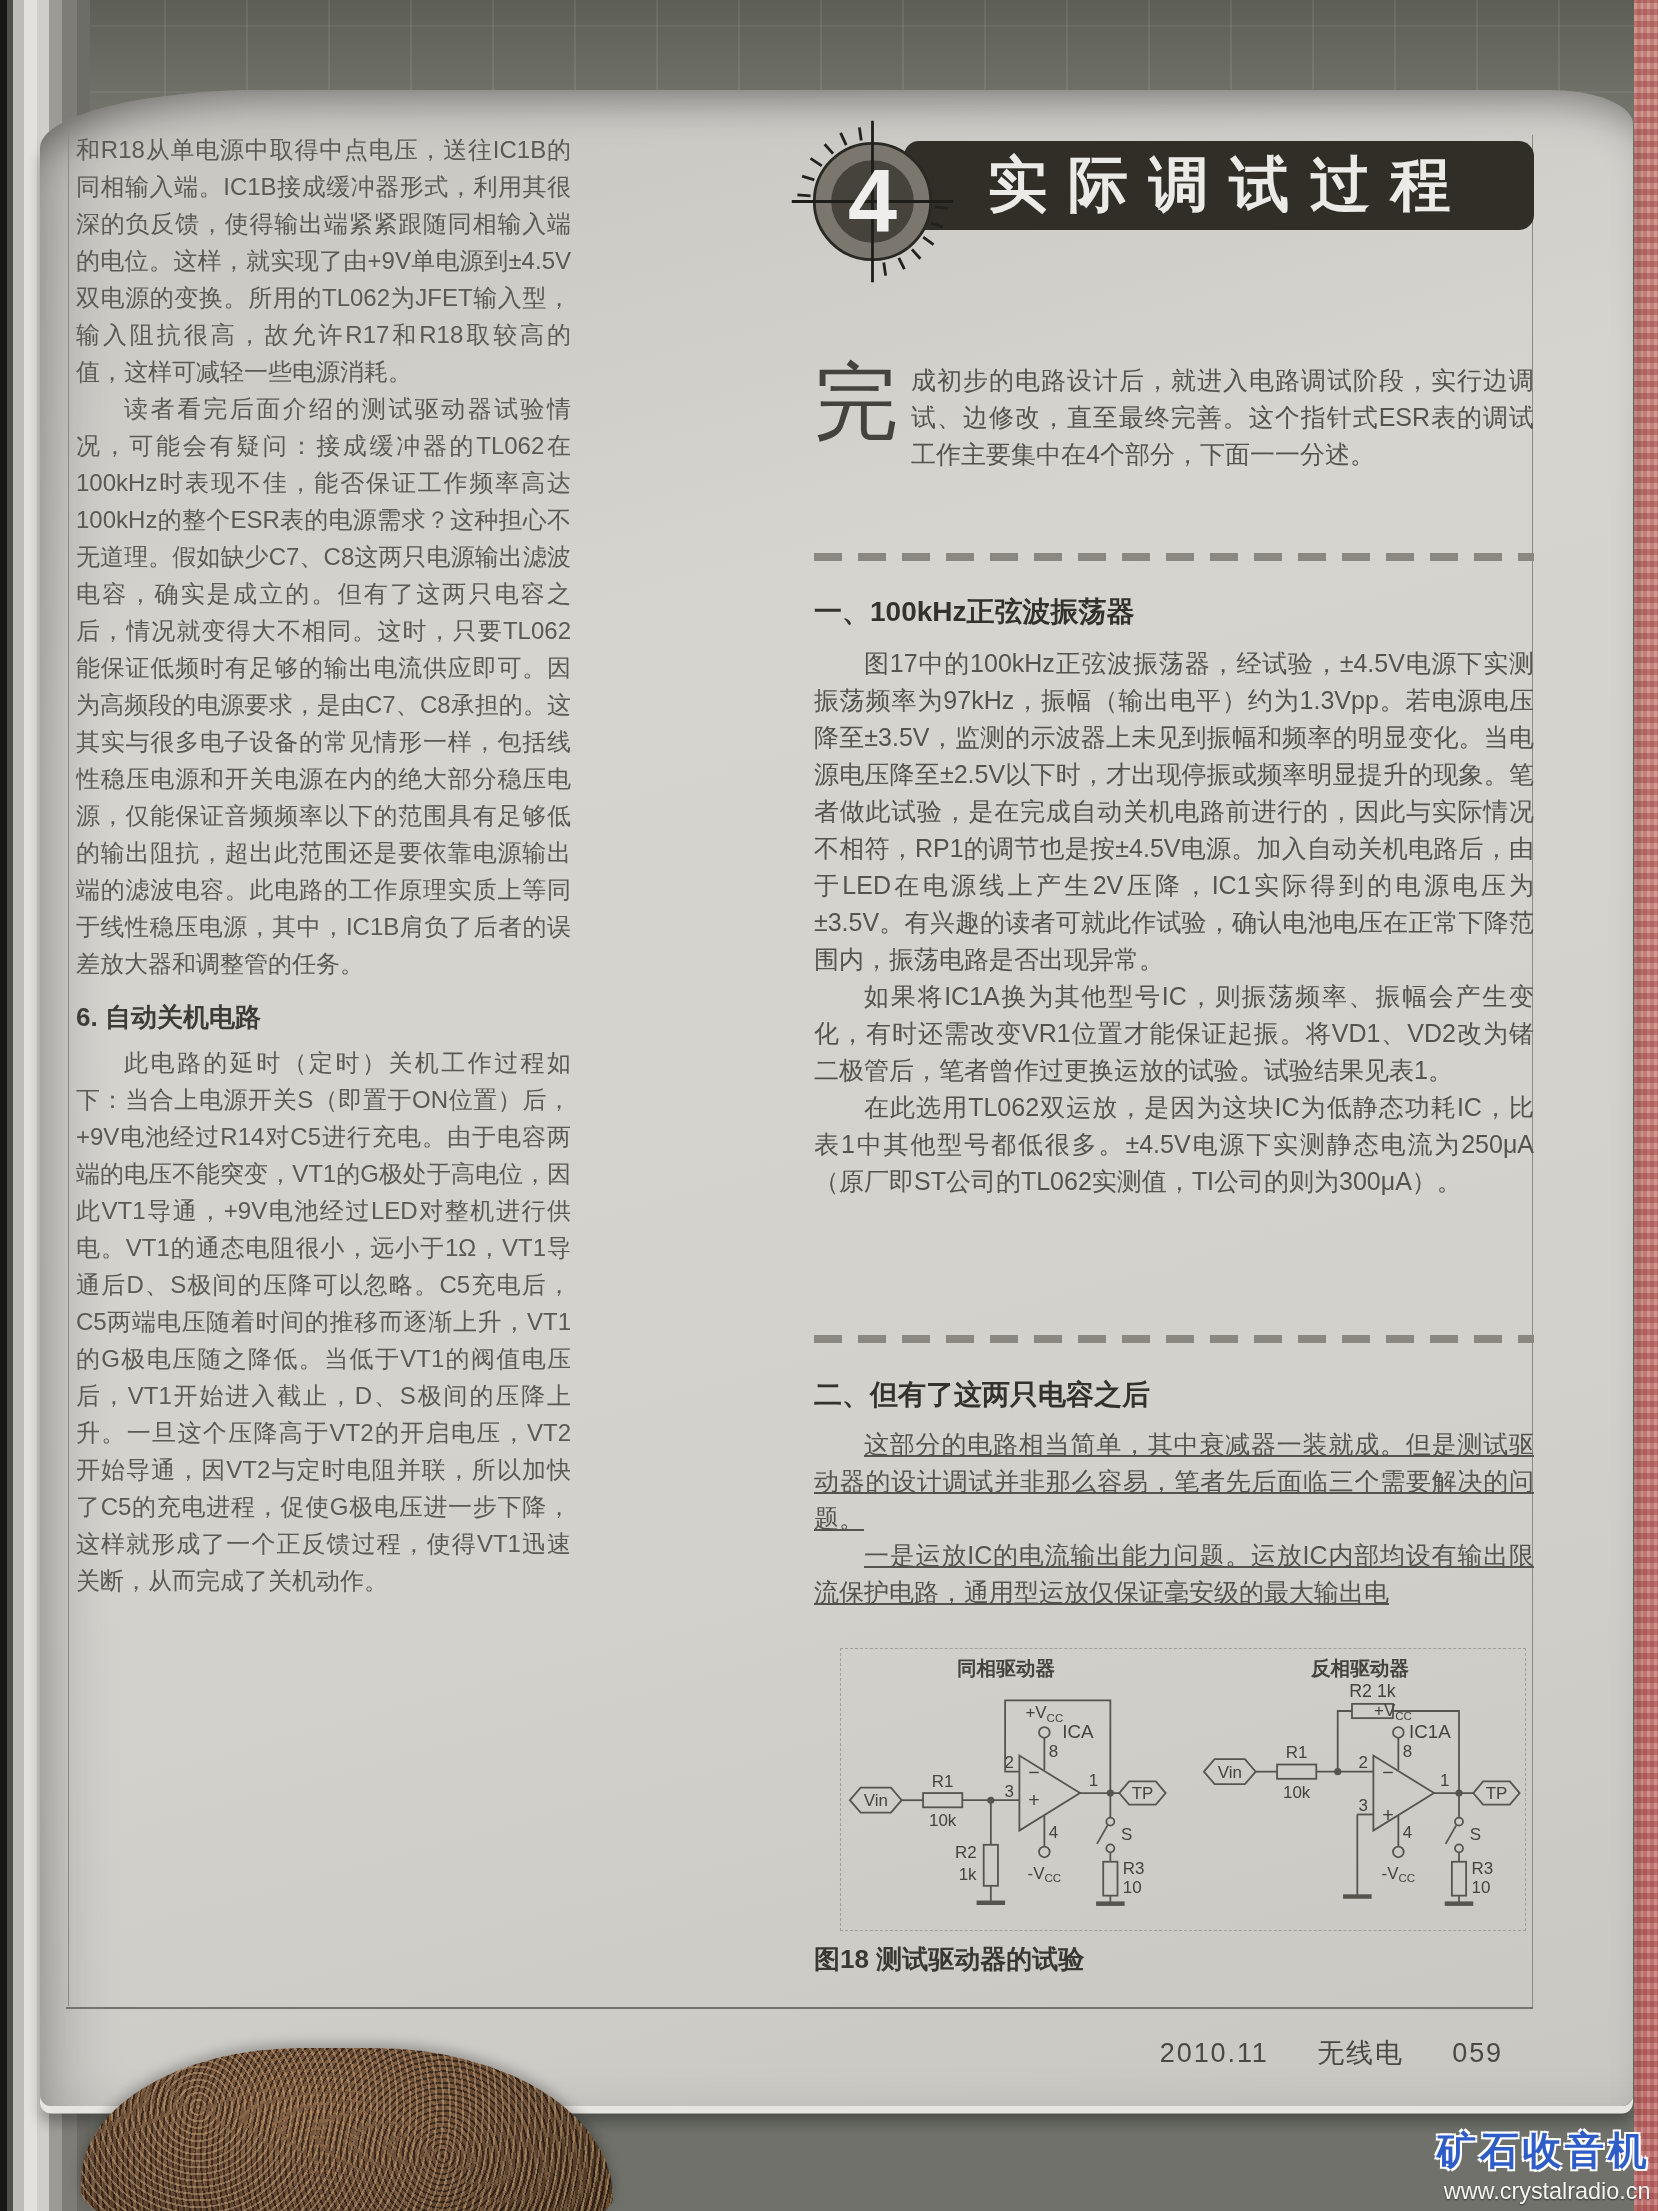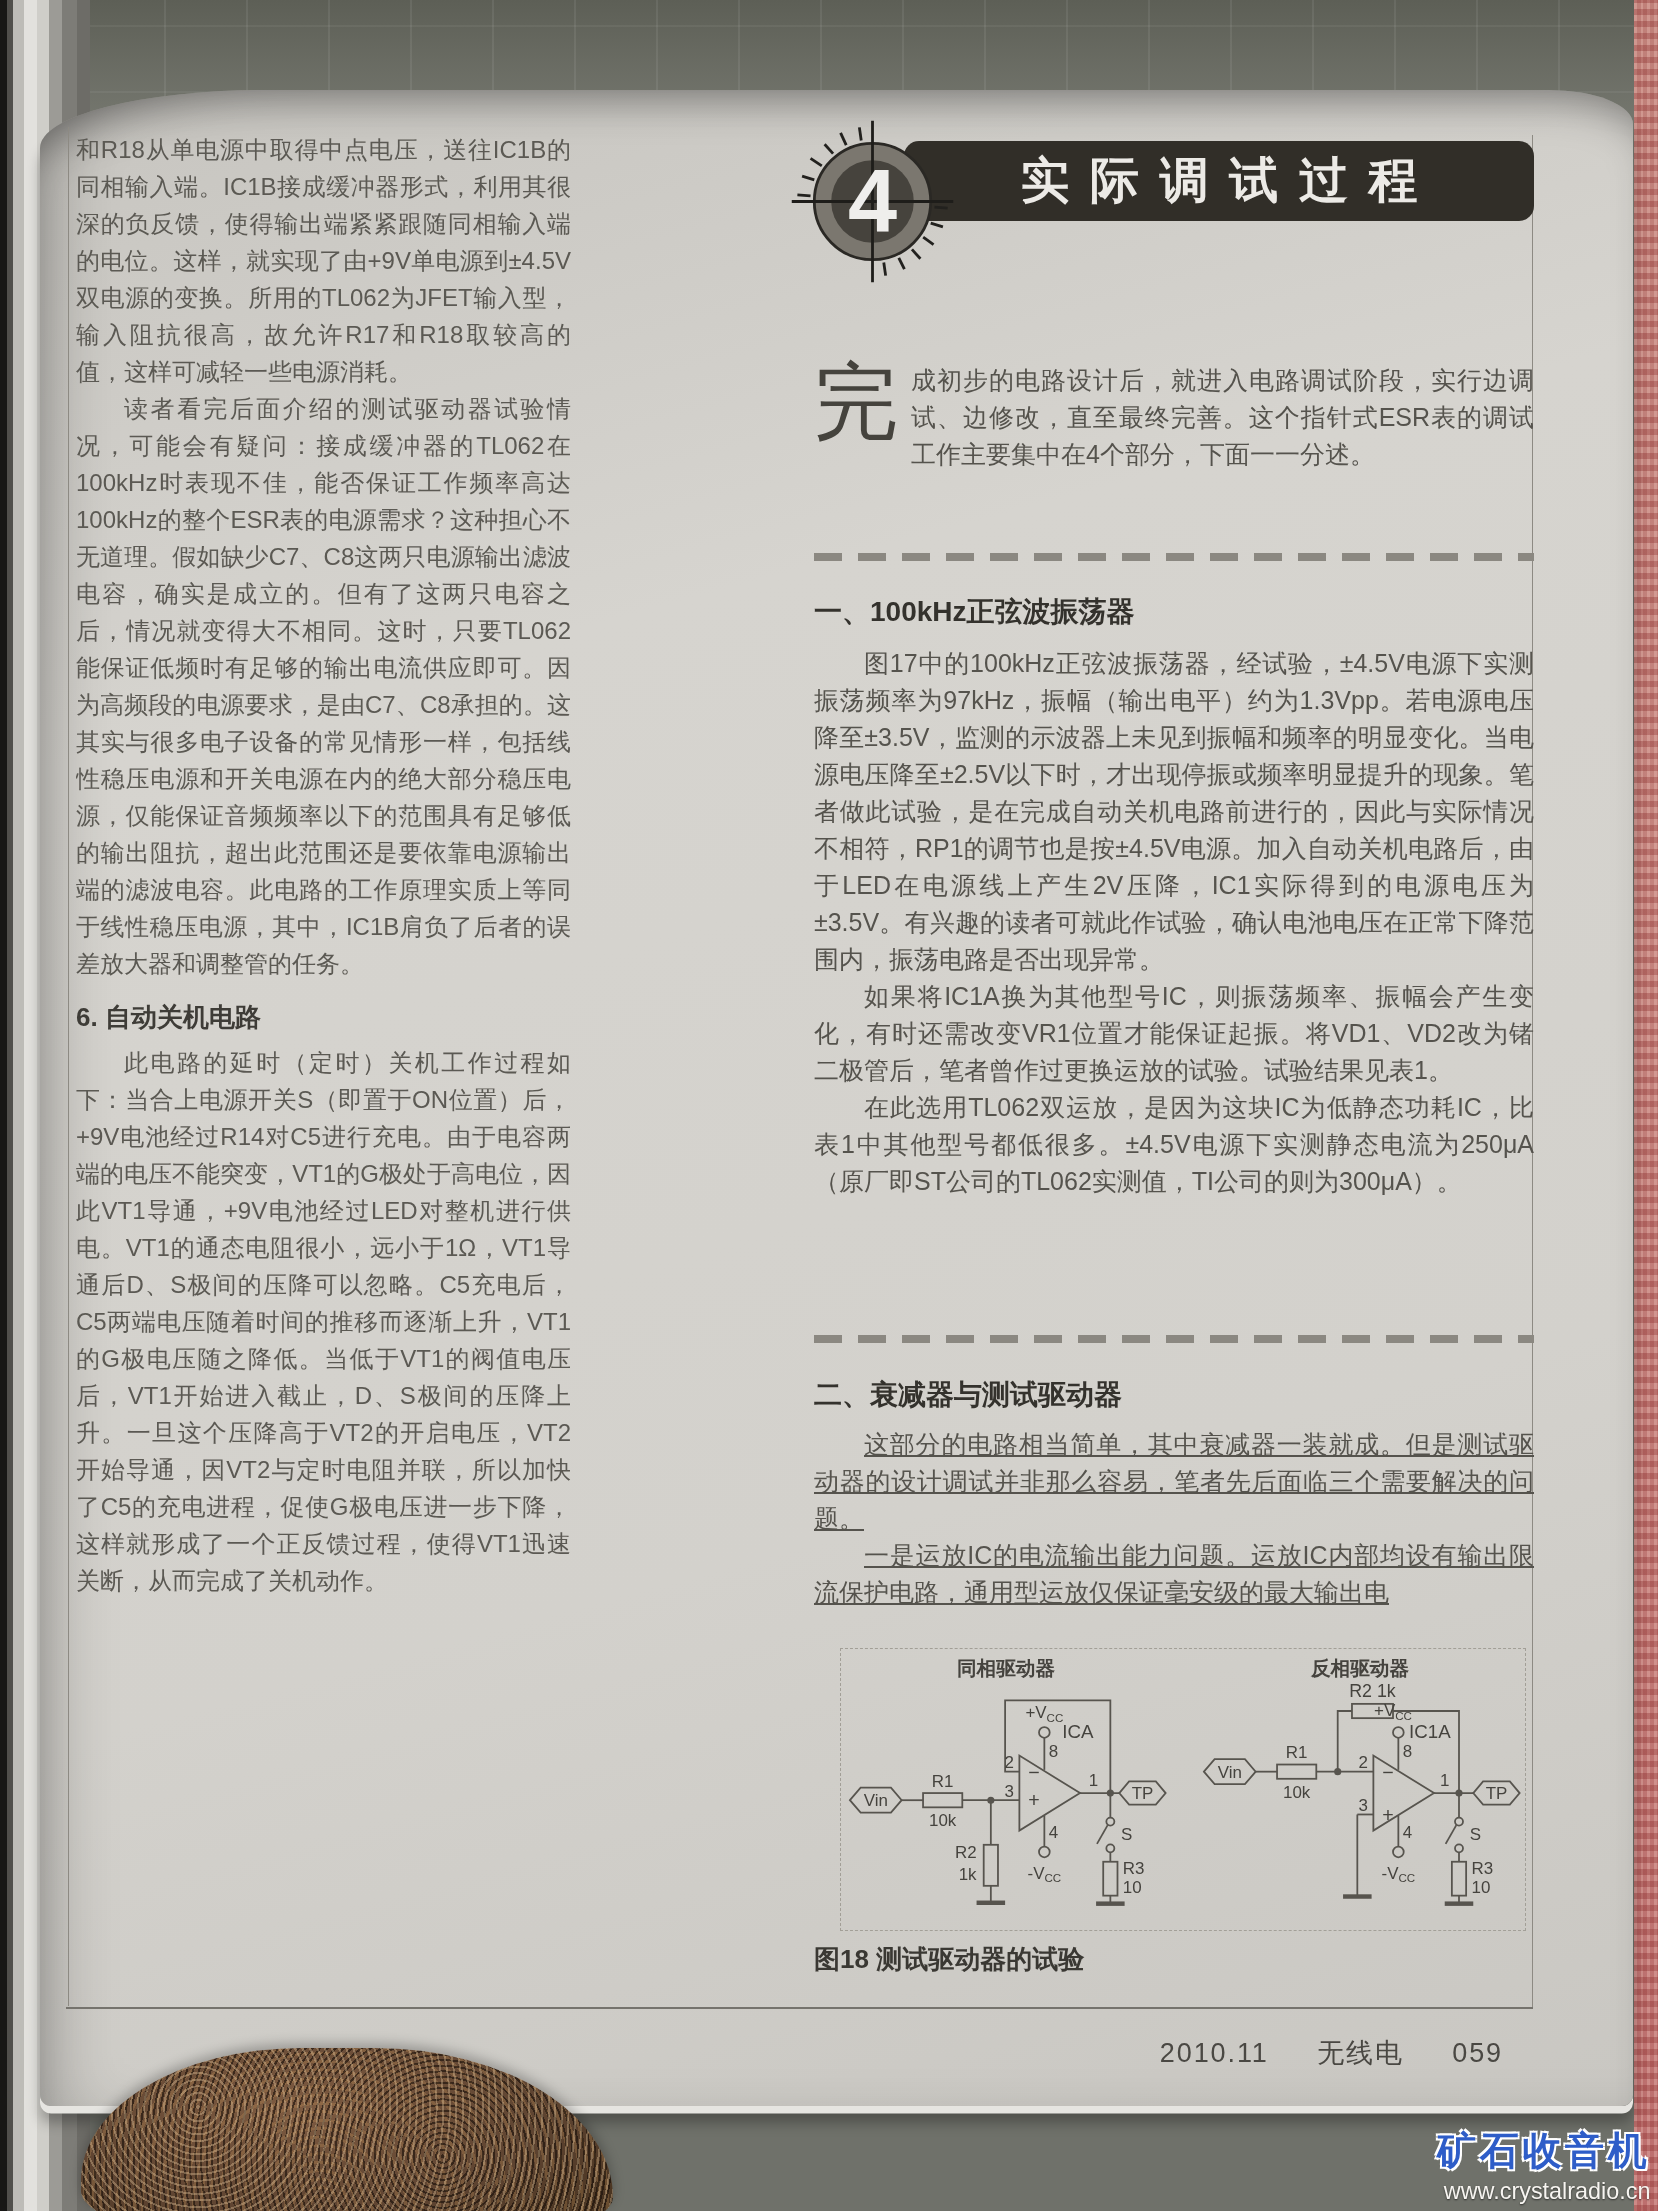--- a/index.html
+++ b/index.html
@@ -61,23 +61,23 @@
   .col-left{
     position:absolute;left:36px;top:41px;width:495px;height:1855px;overflow:hidden;
     font-size:24px;line-height:37px;color:#5b5953;text-align:justify;
   }
   .col-left p{margin:0;text-indent:2em;}
   .col-left p.no-indent{text-indent:0;}
   .col-left h3{font-size:26px;line-height:32px;color:#3e3c37;margin:19px 0 11.2px;text-indent:0;}
   .col-right{position:absolute;left:774px;top:51px;width:720px;height:1870px;}
   .col-right .block{position:absolute;left:0;width:720px;}
   .banner{
-    position:absolute;left:90px;top:0;width:630px;height:80px;background:#312e28;
+    position:absolute;left:90px;top:0;width:630px;height:89px;background:#312e28;
     border-radius:15px;display:flex;align-items:center;justify-content:center;
-    color:#eceae6;font-size:49px;font-weight:bold;letter-spacing:20.6px;padding-left:20.6px;
+    color:#eceae6;font-size:60px;font-weight:bold;letter-spacing:20.6px;padding-left:20.6px;
     box-sizing:border-box;
   }
   .badge-svg{position:absolute;left:-26px;top:-24px;}
   .intro{top:221px;font-size:25px;line-height:37px;color:#55534d;text-align:justify;}
   .dropcap{float:left;font-size:84px;line-height:73px;margin:3.7px 13px 0 0;color:#45433d;}
   .dashes{height:8.4px;background:repeating-linear-gradient(90deg,#8b8881 0 28px,transparent 28px 44px);}
   .sep1{top:412px;}
   .sep2{top:1194px;}
   .rhead{font-size:28px;font-weight:bold;color:#34322d;}
   .h1{top:452px;}
@@ -159,21 +159,21 @@
 
     <div class="block rhead h1">一、100kHz正弦波振荡器</div>
     <div class="block rtext s1p">
       <p>图17中的100kHz正弦波振荡器，经试验，±4.5V电源下实测振荡频率为97kHz，振幅（输出电平）约为1.3Vpp。若电源电压降至±3.5V，监测的示波器上未见到振幅和频率的明显变化。当电源电压降至±2.5V以下时，才出现停振或频率明显提升的现象。笔者做此试验，是在完成自动关机电路前进行的，因此与实际情况不相符，RP1的调节也是按±4.5V电源。加入自动关机电路后，由于LED在电源线上产生2V压降，IC1实际得到的电源电压为±3.5V。有兴趣的读者可就此作试验，确认电池电压在正常下降范围内，振荡电路是否出现异常。</p>
       <p>如果将IC1A换为其他型号IC，则振荡频率、振幅会产生变化，有时还需改变VR1位置才能保证起振。将VD1、VD2改为锗二极管后，笔者曾作过更换运放的试验。试验结果见表1。</p>
       <p>在此选用TL062双运放，是因为这块IC为低静态功耗IC，比表1中其他型号都低很多。±4.5V电源下实测静态电流为250μA（原厂即ST公司的TL062实测值，TI公司的则为300μA）。</p>
     </div>
 
     <div class="block dashes sep2"></div>
 
-    <div class="block rhead h2">二、衰减器与测试驱动器</div>
+    <div class="block rhead h2">二、但有了这两只电容之后</div>
     <div class="block rtext s2p">
       <p>这部分的电路相当简单，其中衰减器一装就成。但是测试驱动器的设计调试并非那么容易，笔者先后面临三个需要解决的问题。</p>
       <p>一是运放IC的电流输出能力问题。运放IC内部均设有输出限流保护电路，通用型运放仅保证毫安级的最大输出电</p>
     </div>
 
     <div class="figure-box">
 
       <svg class="circuit" viewBox="0 0 370 300">
         <text x="185" y="22" text-anchor="middle" font-size="22" font-weight="bold" fill="#45433e">同相驱动器</text>
         <g stroke="#57544e" stroke-width="2" fill="none">

